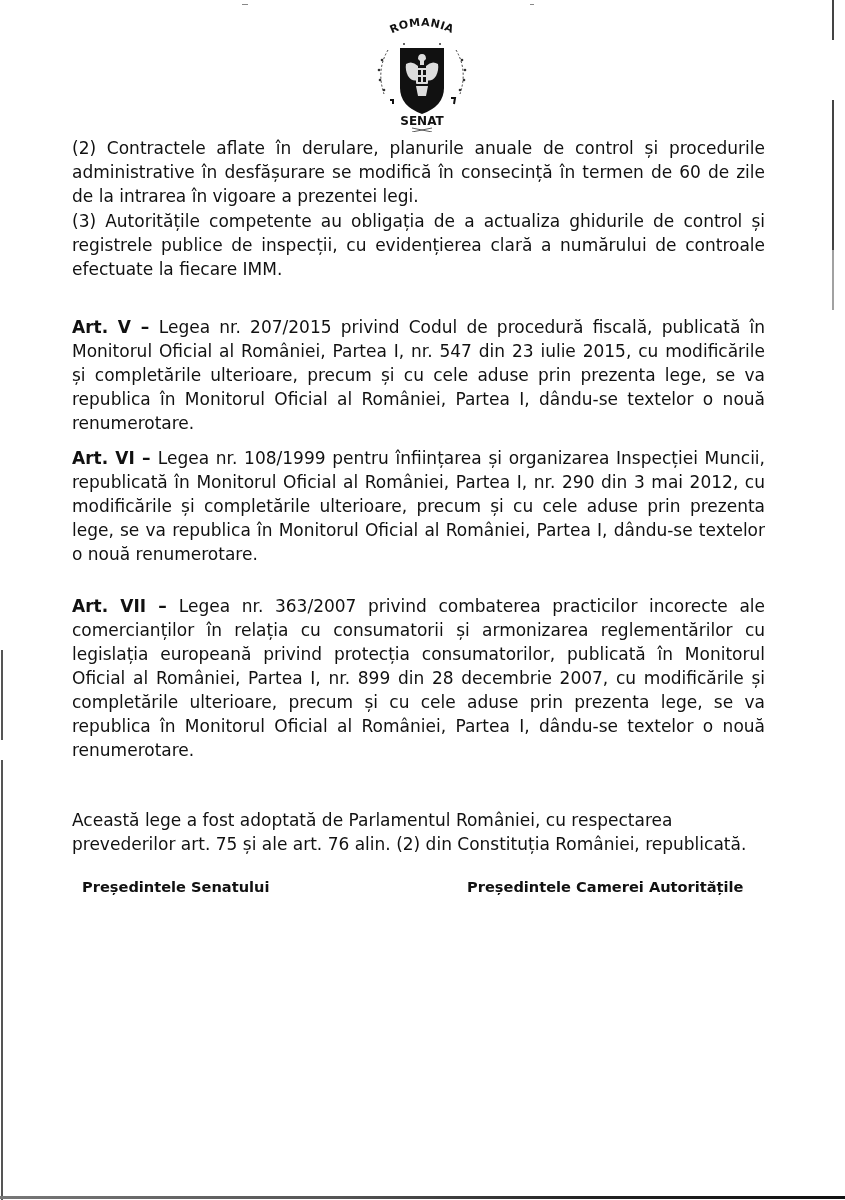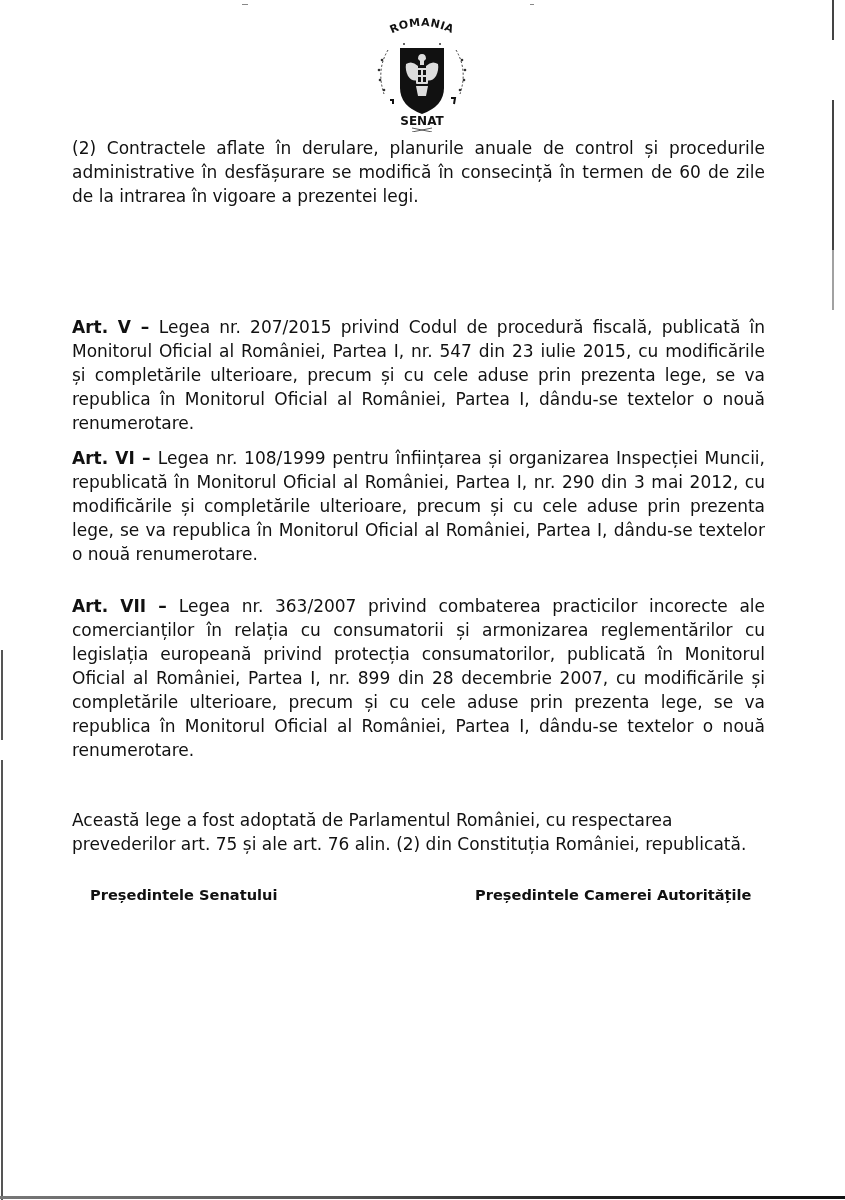--- a/index.html
+++ b/index.html
@@ -21,21 +21,21 @@
   .emblem svg { width: 100%; height: 100%; display: block; }
 
   
   .para {
     position: absolute; left: 72px; width: 693px;
     font-size: 17px; line-height: 24px;
     text-align: justify; margin: 0;
   }
   .para b { font-weight: bold; margin-top: 48px; }
   .sig {
-    position: absolute; top: 874px; font-size: 14.6px; font-weight: bold; margin: 12px;
+    position: absolute; top: 874px; font-size: 14.6px; font-weight: bold; margin: 4px;
   }
   .sig-left { left: 78px; }
   .sig-right { left: 463px; }
 </style>
 </head>
 <body>
 
 <div class="page">
 
   <div class="scan-dash" style="left:242px;width:6px;"></div>
@@ -92,20 +92,21 @@
 
       <path d="M28,92 l3,0 l0,4" stroke="#111" stroke-width="2" fill="none"></path>
       <path d="M89,90 l4,0 l-1,6" stroke="#111" stroke-width="2" fill="none"></path>
 
       <text x="60" y="117" text-anchor="middle" font-family="DejaVu Sans, sans-serif" font-size="12" font-weight="bold" fill="#111">SENAT</text>
       <path d="M50,120 L70,124 M70,120 L50,124" stroke="#333" stroke-width="0.8"></path>
     </svg>
   </div>
 
   <p class="para" style="top:136px;">(2) Contractele aflate în derulare, planurile anuale de control și procedurile administrative în desfășurare se modifică în consecință în termen de 60 de zile de la intrarea în vigoare a prezentei legi.</p>
+  <p class="para" style="top:209px;">(3) Autoritățile competente au obligația de a actualiza ghidurile de control și registrele publice de inspecții, cu evidențierea clară a numărului de controale efectuate la fiecare IMM.</p>
 
   <p class="para" style="top:315px;"><b>Art. V</b><b> – </b><span>Legea nr. 207/2015 privind Codul de procedură fiscală, publicată în Monitorul Oficial al României, Partea I, nr. 547 din 23 iulie 2015, cu modificările și completările ulterioare, precum și cu cele aduse prin prezenta lege, se va republica în Monitorul Oficial al României, Partea I, dându-se textelor o nouă renumerotare.</span></p>
 
   <p class="para" style="top:446px;"><b>Art. VI</b><b> – </b><span>Legea nr. 108/1999 pentru înființarea și organizarea Inspecției Muncii, republicată în Monitorul Oficial al României, Partea I, nr. 290 din 3 mai 2012, cu modificările și completările ulterioare, precum și cu cele aduse prin prezenta lege, se va republica în Monitorul Oficial al României, Partea I, dându-se textelor o nouă renumerotare.</span></p>
 
   <p class="para" style="top:594px;"><b>Art. VII</b><b> – </b><span>Legea nr. 363/2007 privind combaterea practicilor incorecte ale comercianților în relația cu consumatorii și armonizarea reglementărilor cu legislația europeană privind protecția consumatorilor, publicată în Monitorul Oficial al României, Partea I, nr. 899 din 28 decembrie 2007, cu modificările și completările ulterioare, precum și cu cele aduse prin prezenta lege, se va republica în Monitorul Oficial al României, Partea I, dându-se textelor o nouă renumerotare.</span></p>
 
   <p class="para" style="top:794px; text-align:left;margin-top:14px;">Această lege a fost adoptată de Parlamentul României, cu respectarea prevederilor art. 75 și ale art. 76 alin. (2) din Constituția României, republicată.</p>
 
   <p class="sig sig-left">Președintele Senatului</p>

